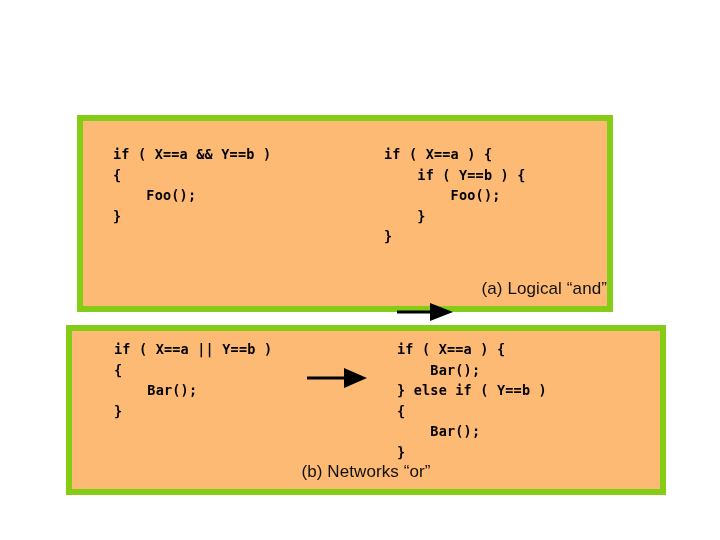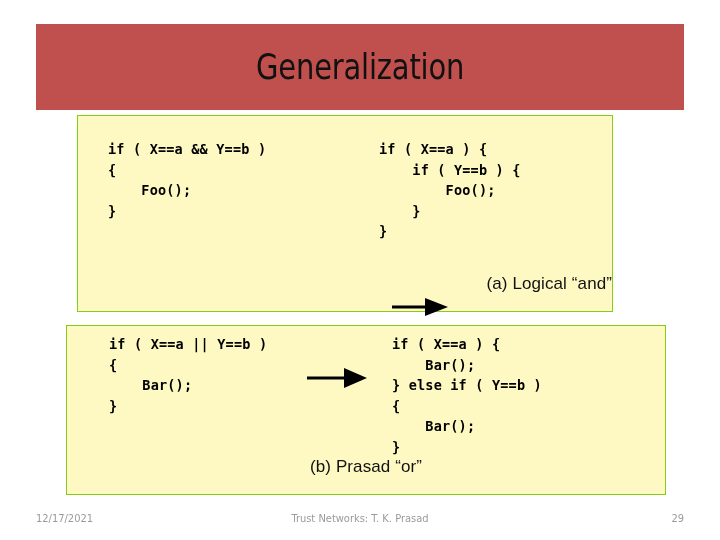--- a/index.html
+++ b/index.html
@@ -41,22 +41,22 @@
     color: #111111;
     letter-spacing: -0.2px;
     line-height: 1;
     white-space: nowrap;
     transform: scaleX(0.92);
   }
 
   
   .fig-box {
     position: absolute;
-    background: #fef9c3;
-    border: 1px solid #84cc16;
+    background: #fdba74;
+    border: 6px solid #84cc16;
     box-sizing: border-box;
   }
   #fig-a {
     left: 77px;
     top: 115px;
     width: 536px;
     height: 197px;
   }
   #fig-b {
     left: 66px;
@@ -133,23 +133,20 @@
     top: 4px;
     text-align: right;
     white-space: nowrap;
   }
 </style>
 </head>
 <body>
 
 <div class="slide">
 
-  <div class="title-banner">
-    <div class="title-text">Generalization</div>
-  </div>
 
   <div class="fig-box" id="fig-a">
 
     <div class="code" id="code-a-left">if ( X==a &amp;&amp; Y==b )
 {
     Foo();
 }</div>
 
     <div class="code" id="code-a-right">if ( X==a ) {
     if ( Y==b ) {
@@ -174,29 +171,24 @@
     Bar();
 }</div>
 
     <div class="code" id="code-b-right">if ( X==a ) {
     Bar();
 } else if ( Y==b )
 {
     Bar();
 }</div>
 
-    <div class="caption" id="caption-b">(b) Prasad “or”</div>
+    <div class="caption" id="caption-b">(b) Networks “or”</div>
   </div>
 
   <div class="arrow" id="arrow-b">
     <svg width="62" height="22" viewBox="0 0 62 22" aria-hidden="true">
       <line x1="1" y1="11" x2="42" y2="11" stroke="#000000" stroke-width="3"></line>
       <polygon points="38,1 61,11 38,21" fill="#000000"></polygon>
     </svg>
   </div>
 
-  <div class="footer">
-    <div class="footer-date">12/17/2021</div>
-    <div class="footer-center">Trust Networks: T. K. Prasad</div>
-    <div class="footer-page">29</div>
-  </div>
 
 </div>
 
 </body></html>

